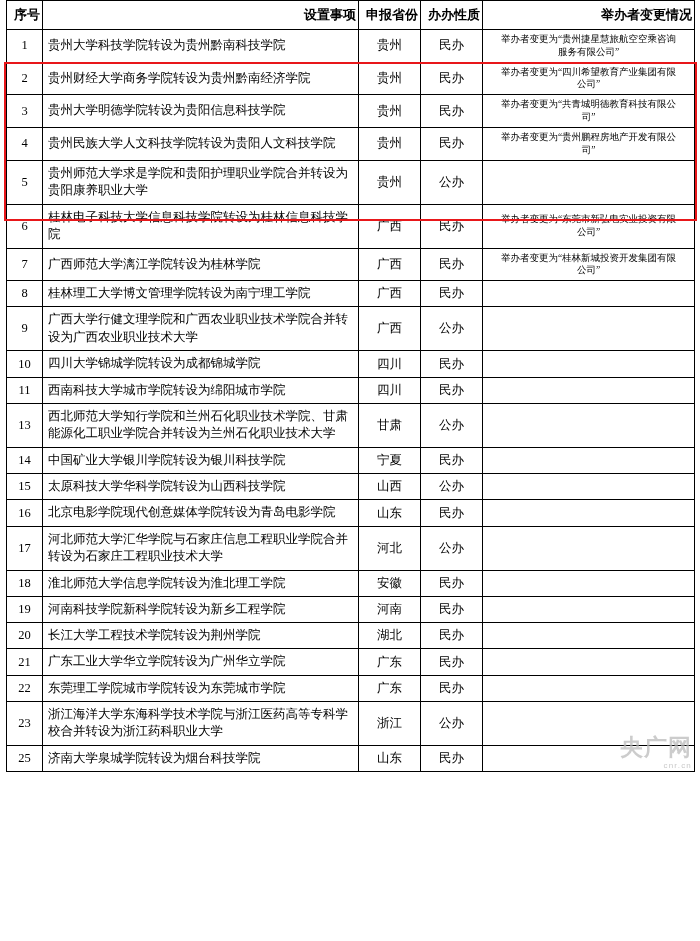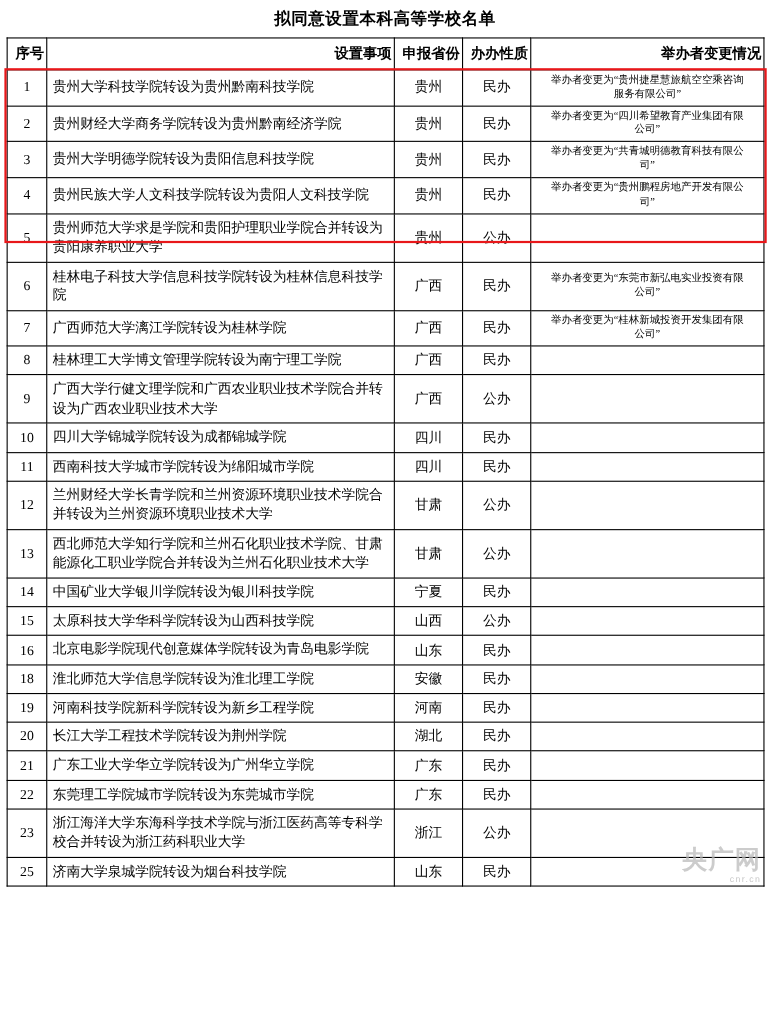--- a/index.html
+++ b/index.html
@@ -103,21 +103,20 @@
     color: #c9c9c9;
     letter-spacing: 1.2px;
     margin-top: -2px;
   }
 </style>
 </head>
 <body>
 
 <div class="page">
 
-  <div class="doc-title">拟同意设置本科高等学校名单</div>
 
   <table class="list">
     <colgroup>
       <col class="c-idx">
       <col class="c-item">
       <col class="c-prov">
       <col class="c-type">
       <col class="c-change">
     </colgroup>
     <thead>
@@ -201,27 +200,20 @@
           <td class="change"></td>
         </tr>
         <tr>
           <td class="idx">11</td>
           <td class="item">西南科技大学城市学院转设为绵阳城市学院</td>
           <td class="prov">四川</td>
           <td class="type">民办</td>
           <td class="change"></td>
         </tr>
         <tr class="tall">
-          <td class="idx">12</td>
-          <td class="item">兰州财经大学长青学院和兰州资源环境职业技术学院合并转设为兰州资源环境职业技术大学</td>
-          <td class="prov">甘肃</td>
-          <td class="type">公办</td>
-          <td class="change"></td>
-        </tr>
-        <tr class="tall">
           <td class="idx">13</td>
           <td class="item">西北师范大学知行学院和兰州石化职业技术学院、甘肃能源化工职业学院合并转设为兰州石化职业技术大学</td>
           <td class="prov">甘肃</td>
           <td class="type">公办</td>
           <td class="change"></td>
         </tr>
         <tr>
           <td class="idx">14</td>
           <td class="item">中国矿业大学银川学院转设为银川科技学院</td>
           <td class="prov">宁夏</td>
@@ -233,20 +225,27 @@
           <td class="item">太原科技大学华科学院转设为山西科技学院</td>
           <td class="prov">山西</td>
           <td class="type">公办</td>
           <td class="change"></td>
         </tr>
         <tr>
           <td class="idx">16</td>
           <td class="item">北京电影学院现代创意媒体学院转设为青岛电影学院</td>
           <td class="prov">山东</td>
           <td class="type">民办</td>
+          <td class="change"></td>
+        </tr>
+        <tr class="tall">
+          <td class="idx">17</td>
+          <td class="item">河北师范大学汇华学院与石家庄信息工程职业学院合并转设为石家庄工程职业技术大学</td>
+          <td class="prov">河北</td>
+          <td class="type">公办</td>
           <td class="change"></td>
         </tr>
         <tr>
           <td class="idx">18</td>
           <td class="item">淮北师范大学信息学院转设为淮北理工学院</td>
           <td class="prov">安徽</td>
           <td class="type">民办</td>
           <td class="change"></td>
         </tr>
         <tr>

